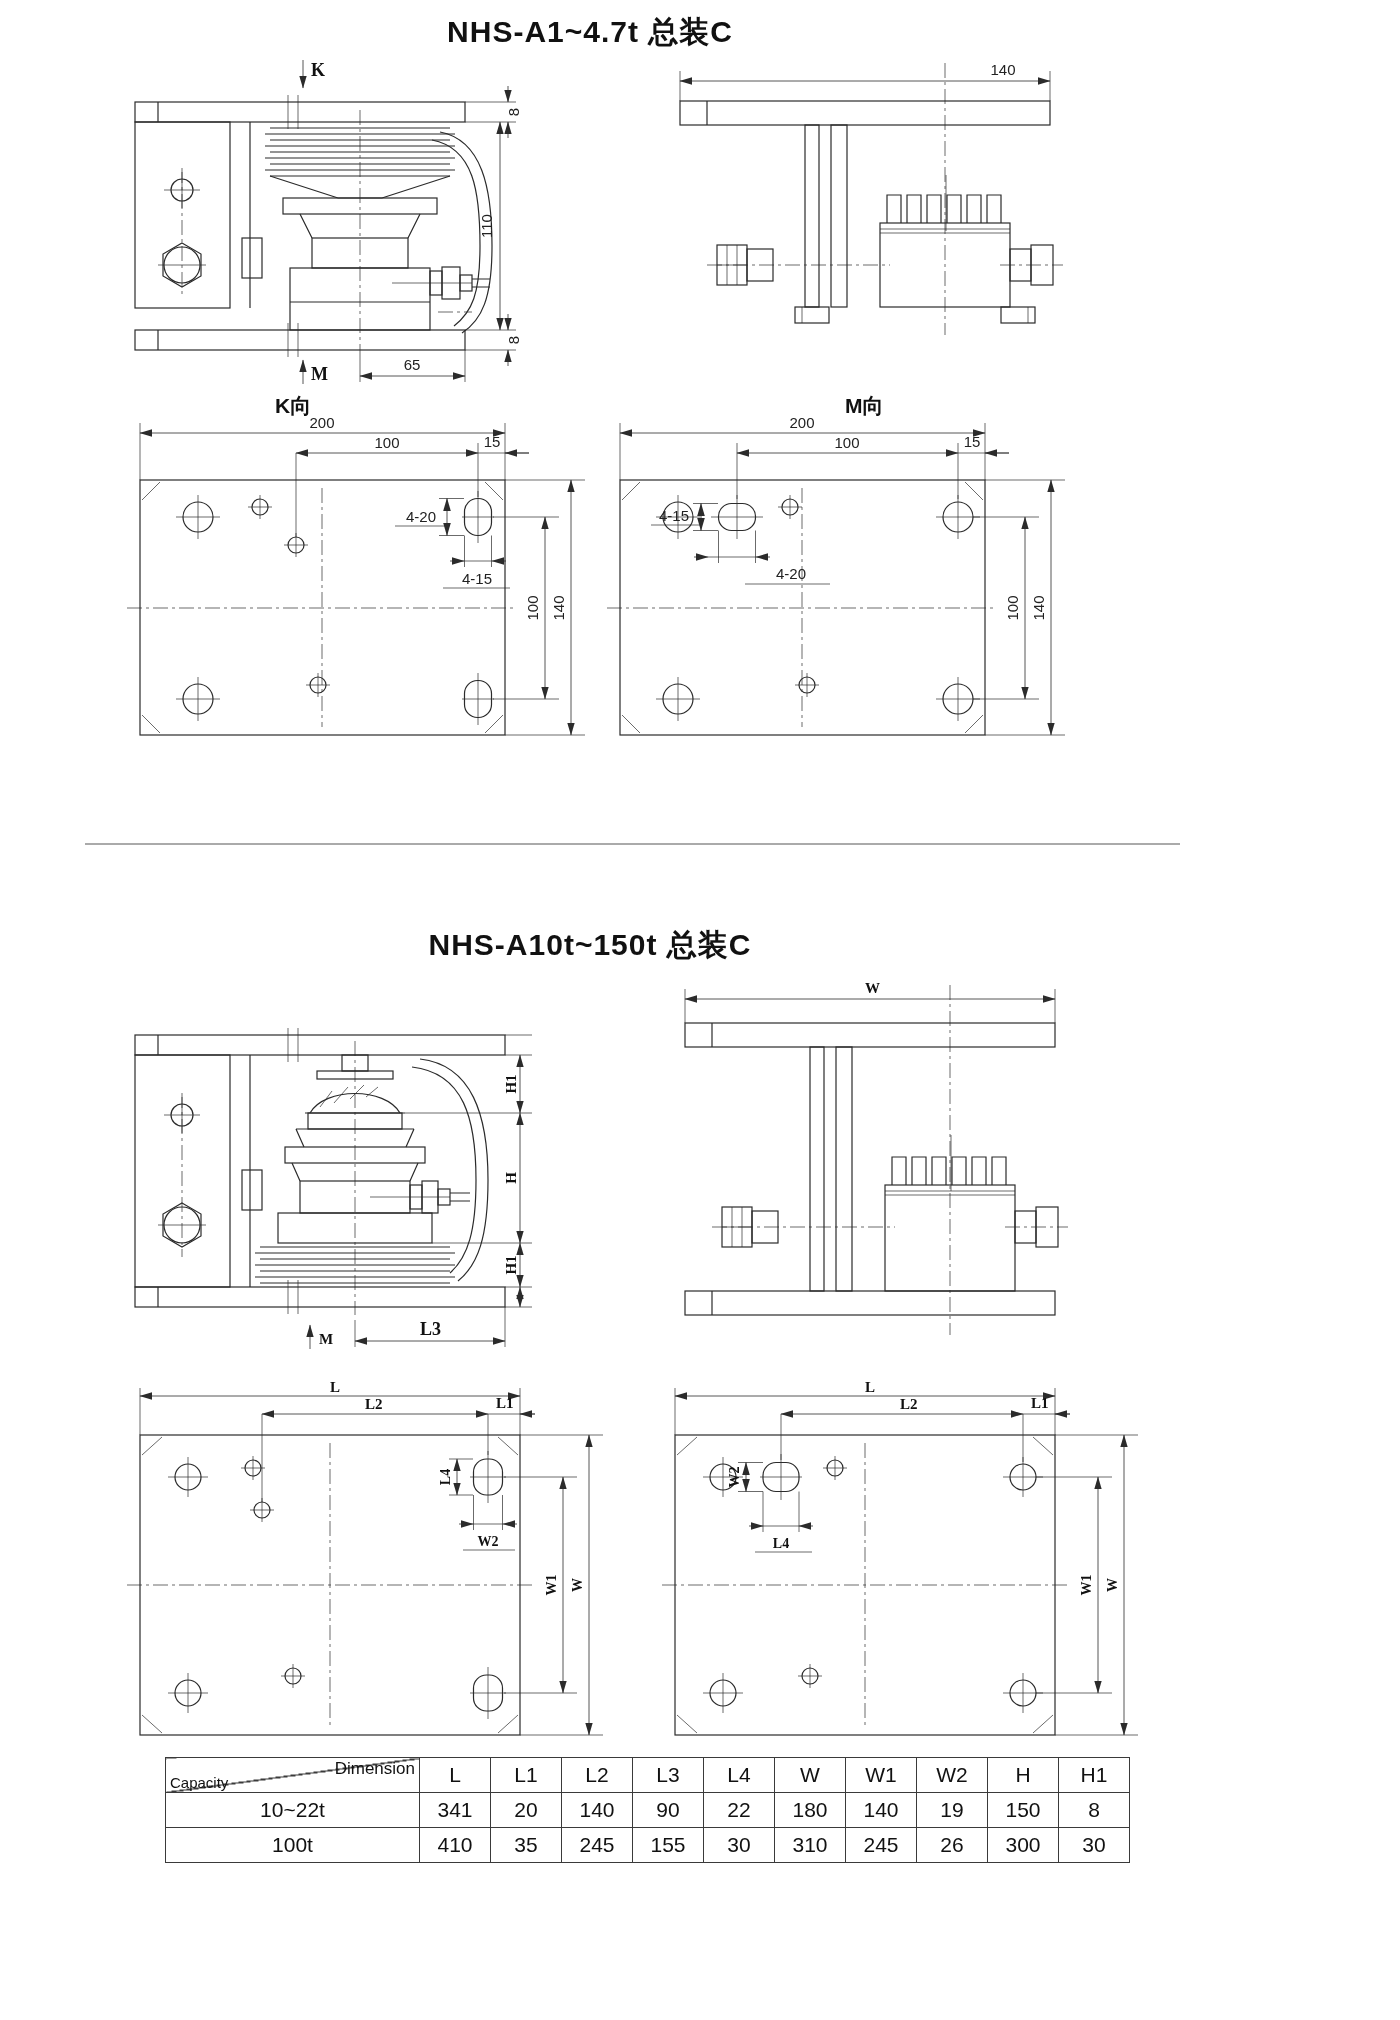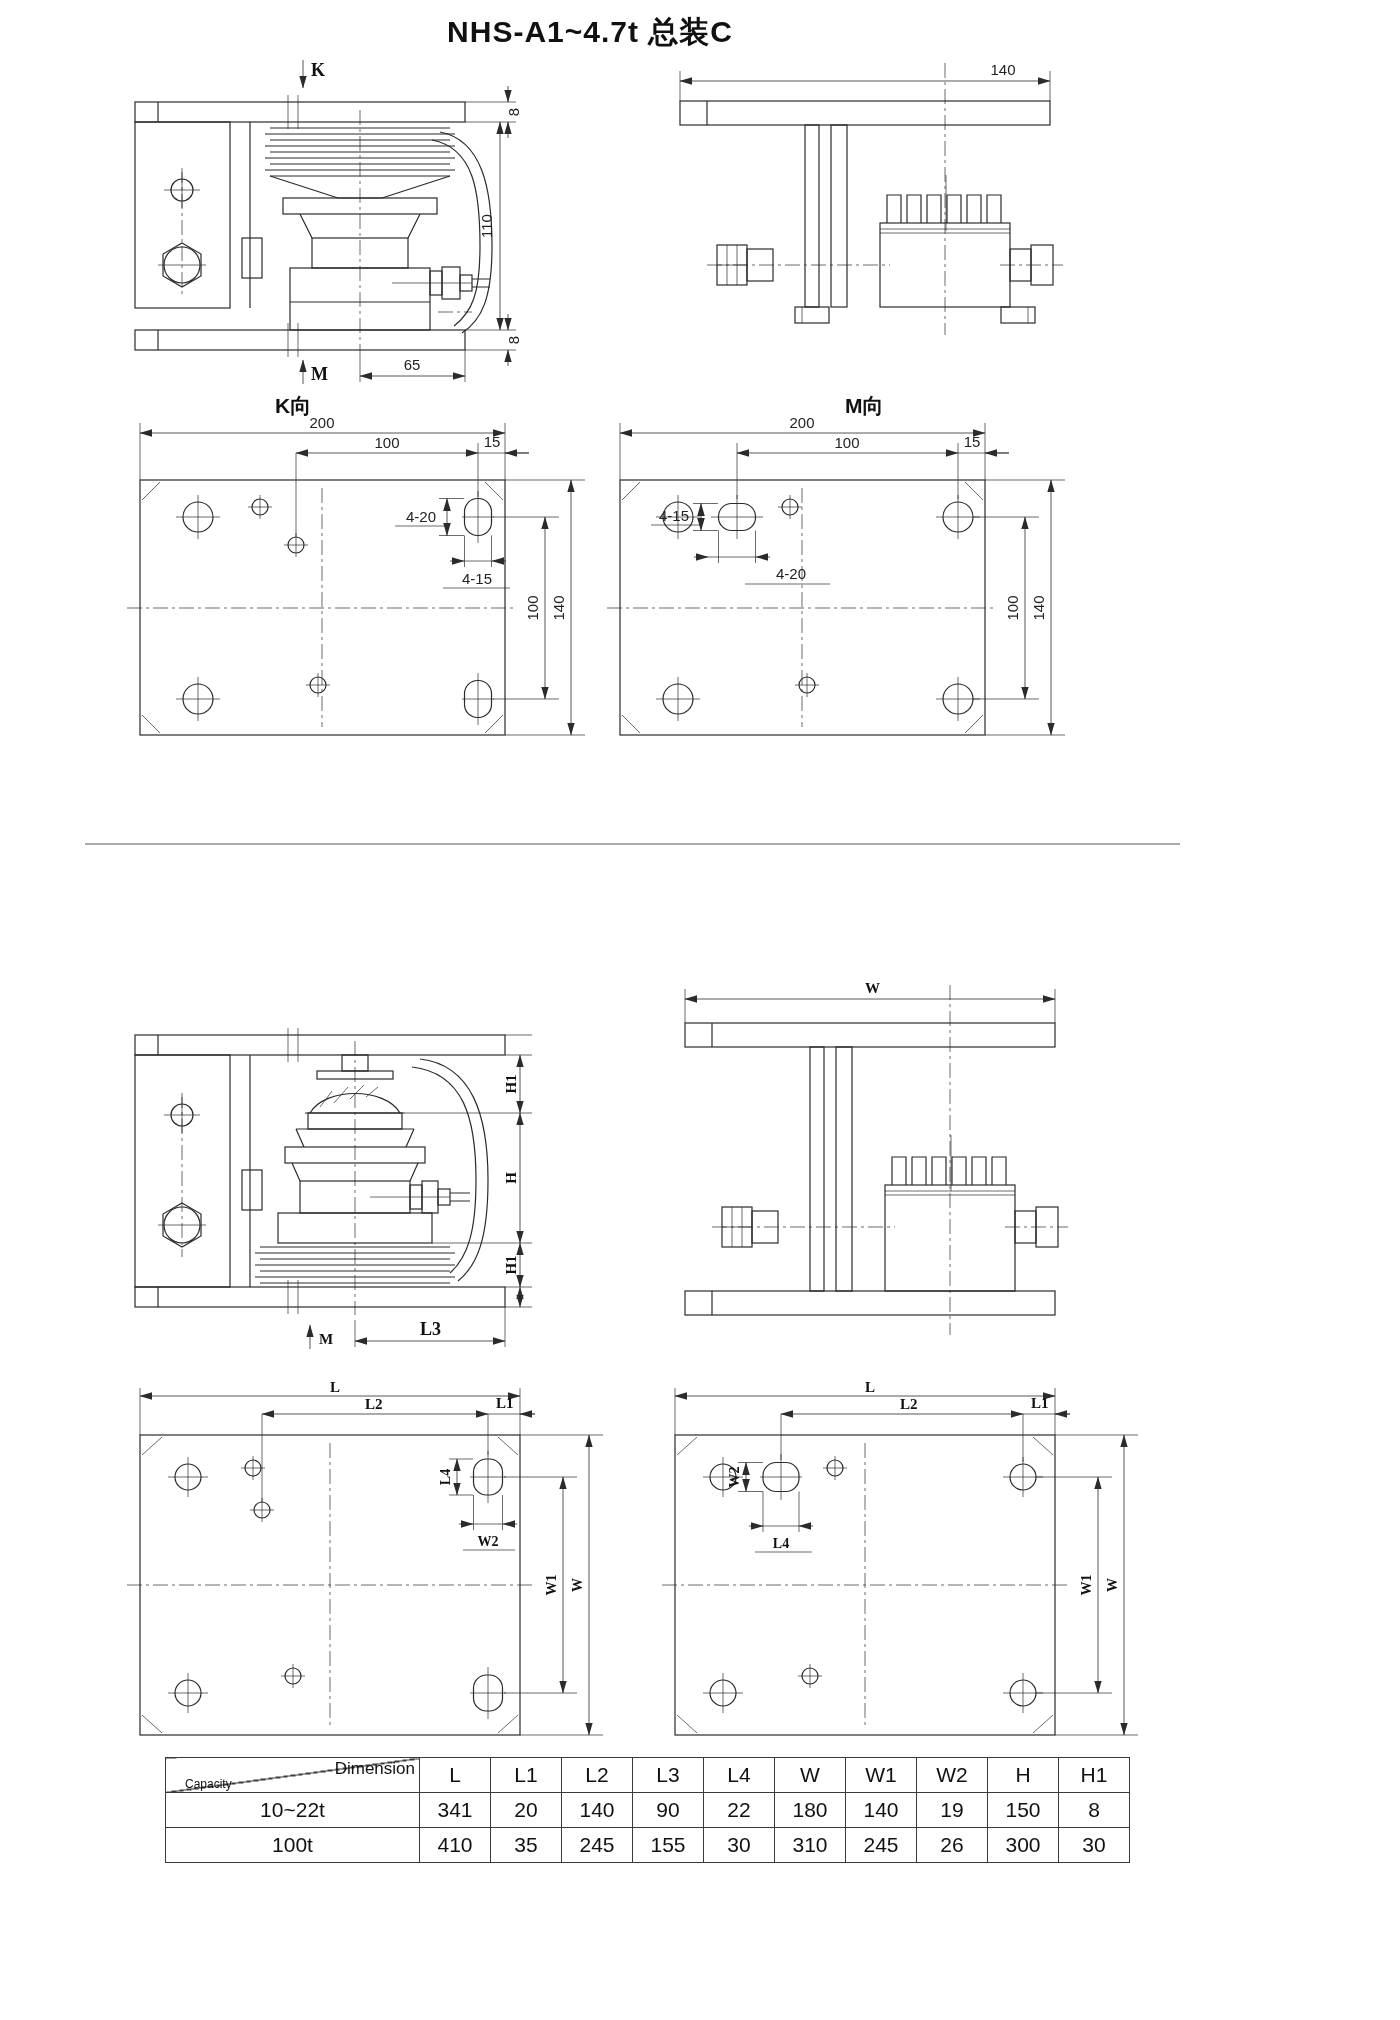--- a/index.html
+++ b/index.html
@@ -19,21 +19,21 @@
   
   #dimtable{position:absolute;left:165px;top:1757px;border-collapse:collapse;table-layout:fixed;}
   #dimtable td,#dimtable th{border:1.6px solid #3a3a3a;height:34px;text-align:center;
       font:21px "Liberation Sans",sans-serif;color:#111;padding:0;}
   #dimtable .cap{width:253px;}
   #dimtable .col{width:70px;}
   .diag{position:relative;background-image:linear-gradient(to bottom right,
         transparent calc(50% - 0.8px), #3a3a3a calc(50% - 0.8px),
         #3a3a3a calc(50% + 0.8px), transparent calc(50% + 0.8px));}
   .diag .tr{position:absolute;top:1px;right:4px;font-size:17px;}
-  .diag .bl{position:absolute;bottom:1px;left:4px;font-size:12px;margin-left:15px;}
+  .diag .bl{position:absolute;bottom:1px;left:4px;font-size:15px;}
 </style>
 </head>
 <body>
 
 <div id="sheet">
 
   <div class="title" style="top:12px">NHS-A1~4.7t 总装C</div>
 
   <svg style="left:120px;top:50px" width="400" height="345" viewBox="0 0 400 345">
     <defs>
@@ -282,20 +282,21 @@
       <text class="lb" transform="translate(413,213) rotate(-90)" text-anchor="middle">100</text>
     </g>
     <g>
       <path class="tn" d="M380,85 H460 M380,340 H460"></path>
       <line class="dm" x1="446" y1="85" x2="446" y2="340" marker-start="url(#arr)" marker-end="url(#arr)"></line>
       <text class="lb" transform="translate(439,213) rotate(-90)" text-anchor="middle">140</text>
     </g>
   </svg>
 
   <div class="divider" style="top:843px"></div>
+  <div class="title" style="top:925px">NHS-A10t~150t 总装C</div>
 
   <svg style="left:120px;top:975px" width="420" height="390" viewBox="0 0 420 390">
     <g>
       <rect class="ln" x="15" y="60" width="370" height="20"></rect>
       <line class="ln" x1="38" y1="60" x2="38" y2="80"></line>
       <line class="tn" x1="168" y1="53" x2="168" y2="87"></line>
       <line class="tn" x1="178" y1="53" x2="178" y2="87"></line>
     </g>
     <g>
       <rect class="ln" x="15" y="80" width="95" height="232"></rect>

